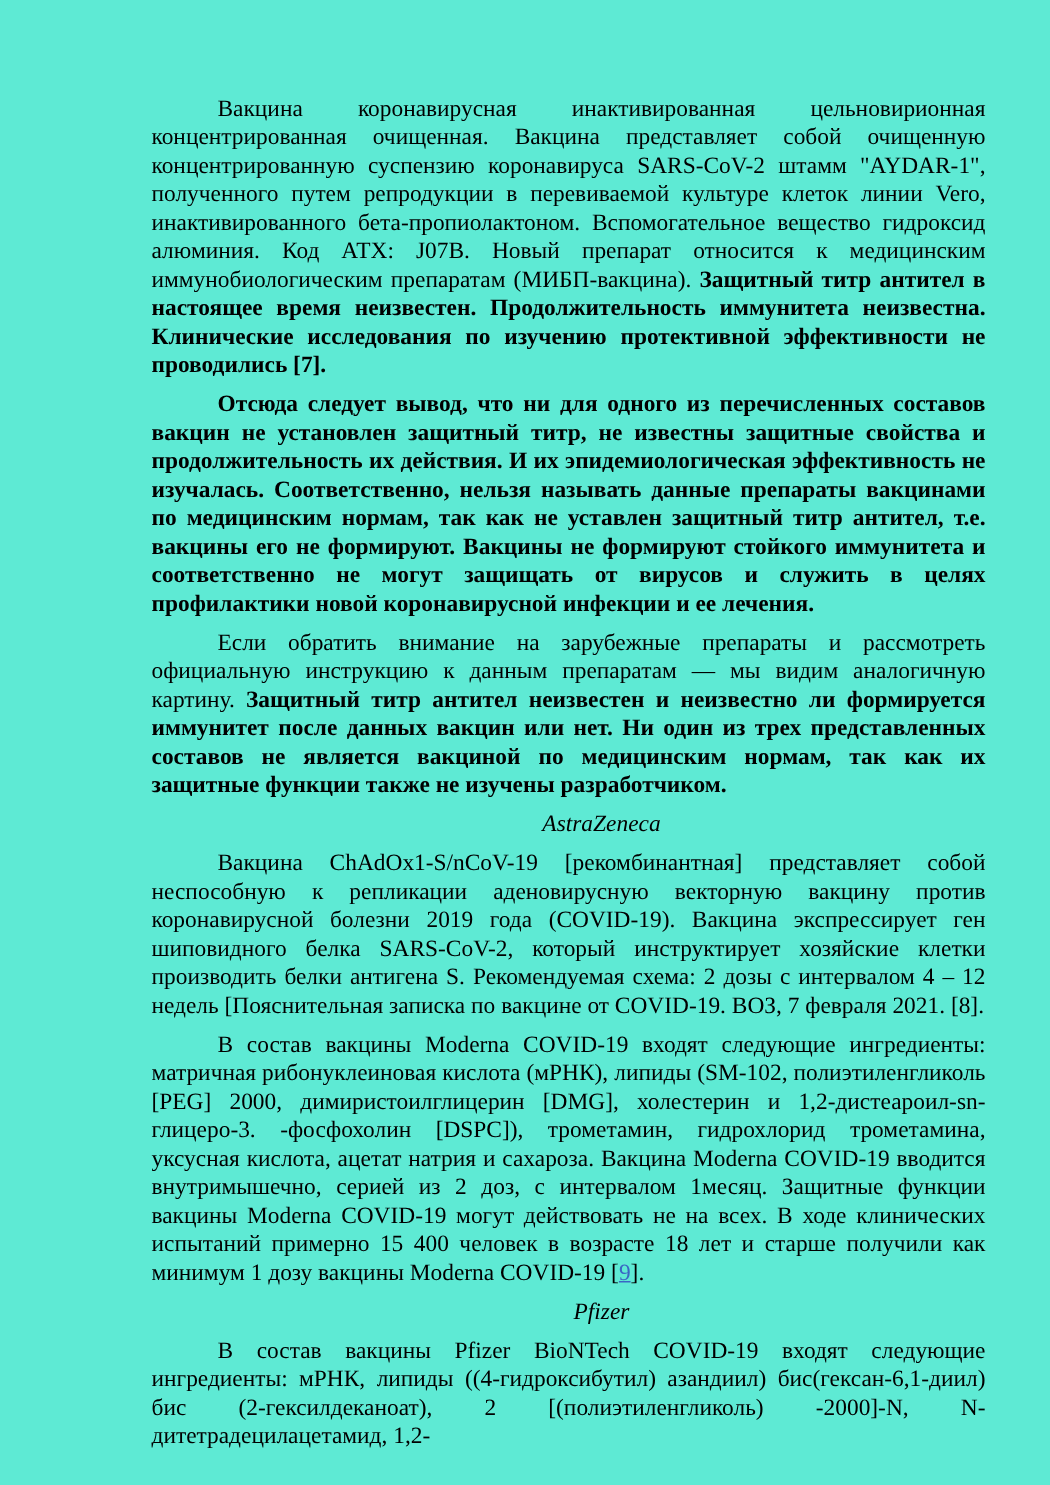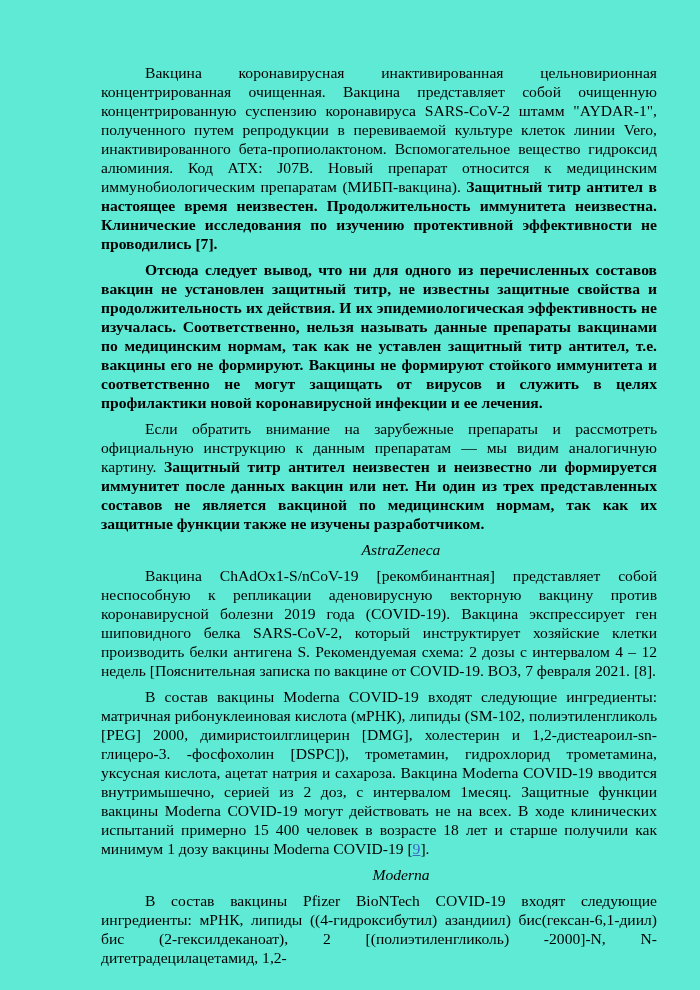--- a/index.html
+++ b/index.html
@@ -38,18 +38,18 @@
 
     <p><span>Если обратить внимание на зарубежные препараты и рассмотреть официальную инструкцию к данным препаратам — мы видим аналогичную картину. </span><span class="b">Защитный титр антител неизвестен и неизвестно ли формируется иммунитет после данных вакцин или нет. </span><span class="b u">Ни один из трех представленных составов не является вакциной по медицинским нормам, так как их защитные функции также не изучены разработчиком.</span></p>
 
     <p class="heading"><span class="i u">AstraZeneca</span></p>
 
     <p>Вакцина ChAdOx1-S/nCoV-19 [рекомбинантная] представляет собой неспособную к репликации аденовирусную векторную вакцину против коронавирусной болезни 2019 года (COVID-19). Вакцина экспрессирует ген шиповидного белка SARS-CoV-2, который инструктирует хозяйские клетки производить белки антигена S. Рекомендуемая схема: 2 дозы с интервалом 4 – 12 недель [Пояснительная записка по вакцине от COVID-19. ВОЗ, 7 февраля 2021. [8].</p>
 
 
     <p><span>В состав вакцины Moderna COVID-19 входят следующие ингредиенты: матричная рибонуклеиновая кислота (мРНК), липиды (SM-102, полиэтиленгликоль [PEG] 2000, димиристоилглицерин [DMG], холестерин и 1,2-дистеароил-sn-глицеро-3. -фосфохолин [DSPC]), трометамин, гидрохлорид трометамина, уксусная кислота, ацетат натрия и сахароза. Вакцина Moderna COVID-19 вводится внутримышечно, серией из 2 доз, с интервалом 1месяц. Защитные функции вакцины Moderna COVID-19 могут действовать не на всех. В ходе клинических испытаний примерно 15 400 человек в возрасте 18 лет и старше получили как минимум 1 дозу вакцины Moderna COVID-19 [</span><span class="link">9</span><span>].</span></p>
 
-    <p class="heading"><span class="i u">Moderna</span></p>
+    <p class="heading"><span class="i u">Pfizer</span></p>
 
     <p>В состав вакцины Pfizer BioNTech COVID-19 входят следующие ингредиенты: мРНК, липиды ((4-гидроксибутил) азандиил) бис(гексан-6,1-диил) бис (2-гексилдеканоат), 2 [(полиэтиленгликоль) -2000]-N, N-дитетрадецилацетамид, 1,2-</p>
 
   </div>
 </div>
 
 </body></html>

